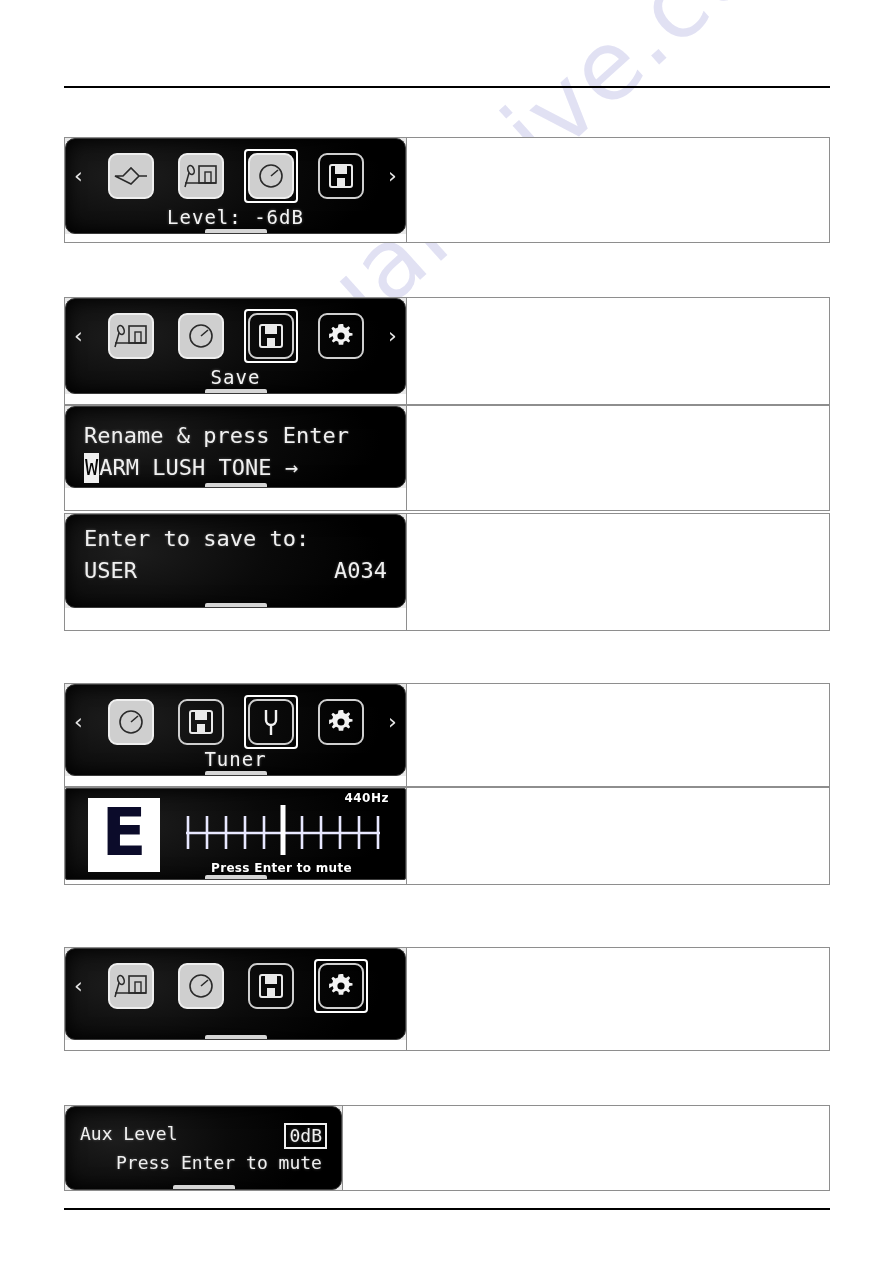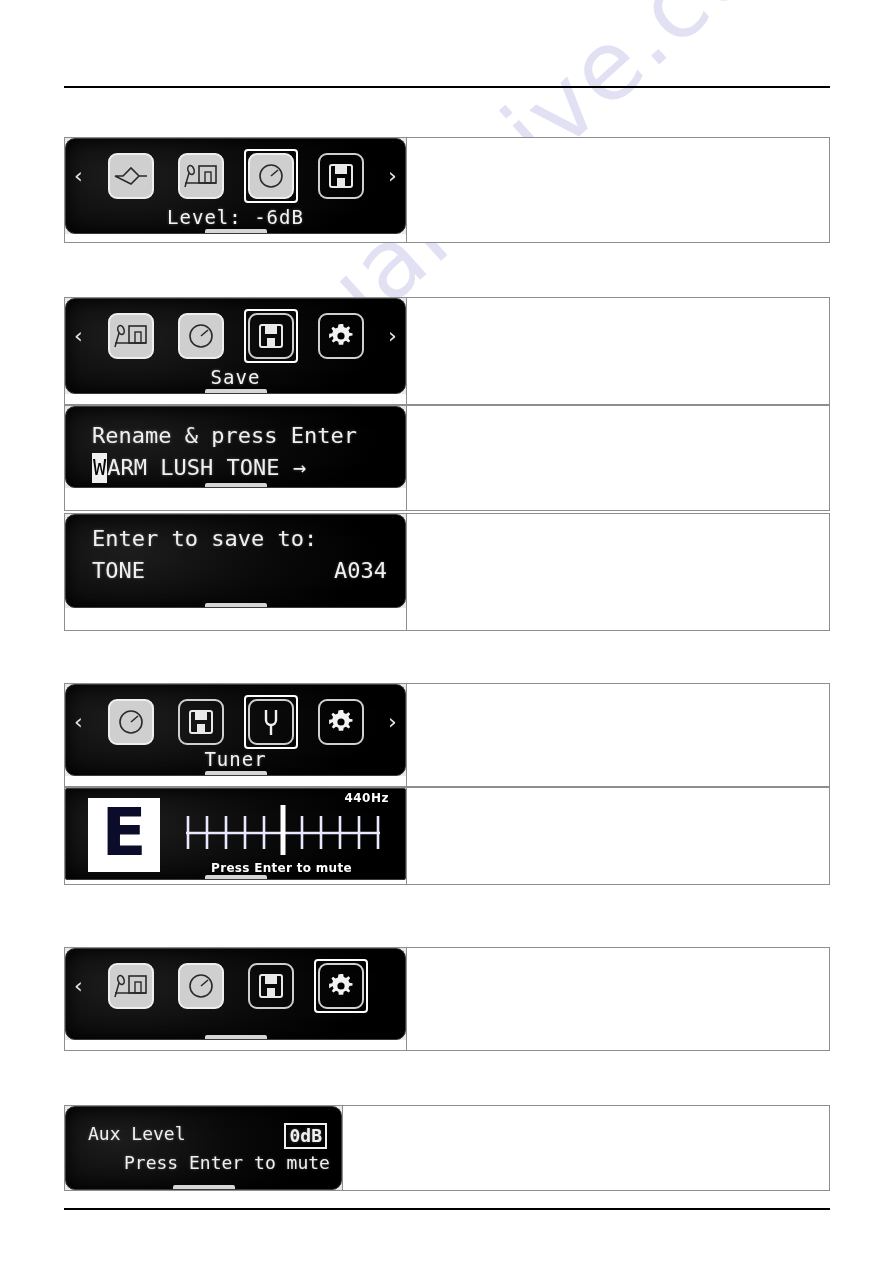--- a/index.html
+++ b/index.html
@@ -173,34 +173,32 @@
     letter-spacing: 0px;
     color: #f0f0f0;
     text-shadow: 0 0 3px rgba(255,255,255,.3);
   }
   .text-screen .line {
     height: 32px;
     line-height: 30px;
     white-space: pre;
     display: flex;
     align-items: center;
-    margin-left: 8px;
   }
   .spread { justify-content: space-between; }
   .inv {
     background: #f0f0f0;
     color: #060606;
     text-shadow: none;
     padding: 0 1px;
   }
   .boxed {
     border: 2px solid #f0f0f0;
     padding: 0 3px;
     line-height: 22px;
-    font-weight: bold;
   }
   .indent { padding-left: 36px; }
 
   
   .tuner-screen { height: 92px; position: relative; }
   .tuner-note {
     position: absolute;
     left: 22px; top: 9px;
     width: 72px; height: 74px;
     background: #ffffff;
@@ -369,21 +367,21 @@
     </div>
     <div class="cell-desc"></div>
   </div>
 
   <div class="block" style="top:513px;height:118px;">
     <div class="cell-img">
       <div class="lcd-photo">
         <div class="lcd text-screen" style="height:94px;padding-top:8px;">
           <div class="line">Enter to save to:</div>
           <div class="line spread">
-            <span>TONE</span>
+            <span>USER</span>
             <span>A034</span>
           </div>
         </div>
       </div>
     </div>
     <div class="cell-desc"></div>
   </div>
 
   <div class="block" style="top:683px;height:104px;">
     <div class="cell-img">

